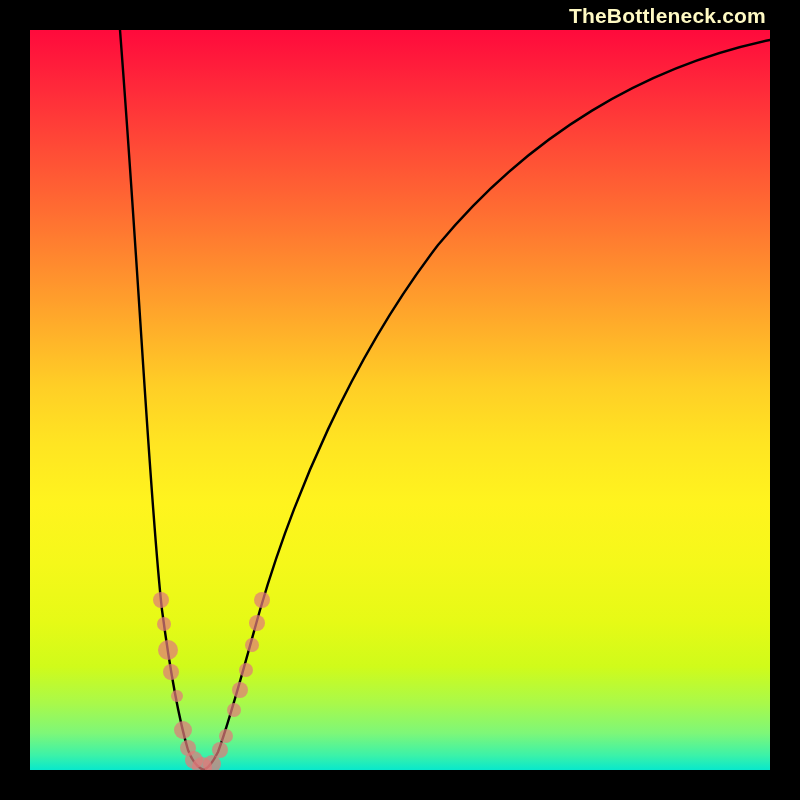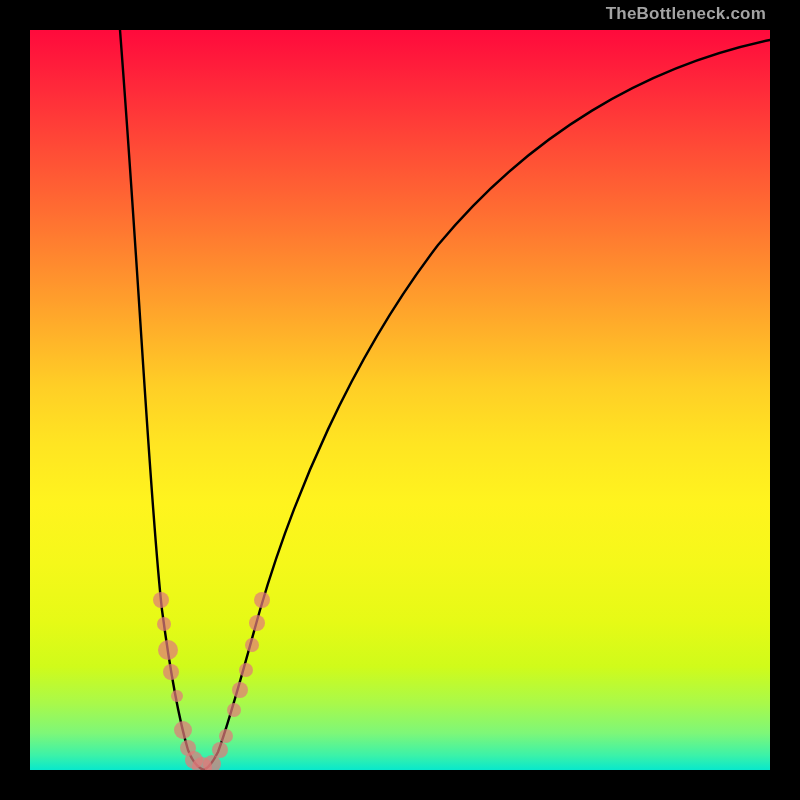--- a/index.html
+++ b/index.html
@@ -31,23 +31,23 @@
       #7ef778 95%,
       #3cf2a8 98%,
       #08e8cc 100%
     );
   }
   .watermark {
     position: absolute;
     top: 4px;
     right: 34px;
     font-family: Arial, "Helvetica Neue", Helvetica, sans-serif;
-    font-size: 17px;
+    font-size: 21px;
     font-weight: 600;
-    color: #a3a3a3;
+    color: #fef9c3;
     letter-spacing: 0.2px;
   }
   svg.curves {
     position: absolute;
     left: 0; top: 0;
     width: 740px; height: 740px;
   }
   .dot {
     fill: #e07a7a;
     fill-opacity: 0.72;

